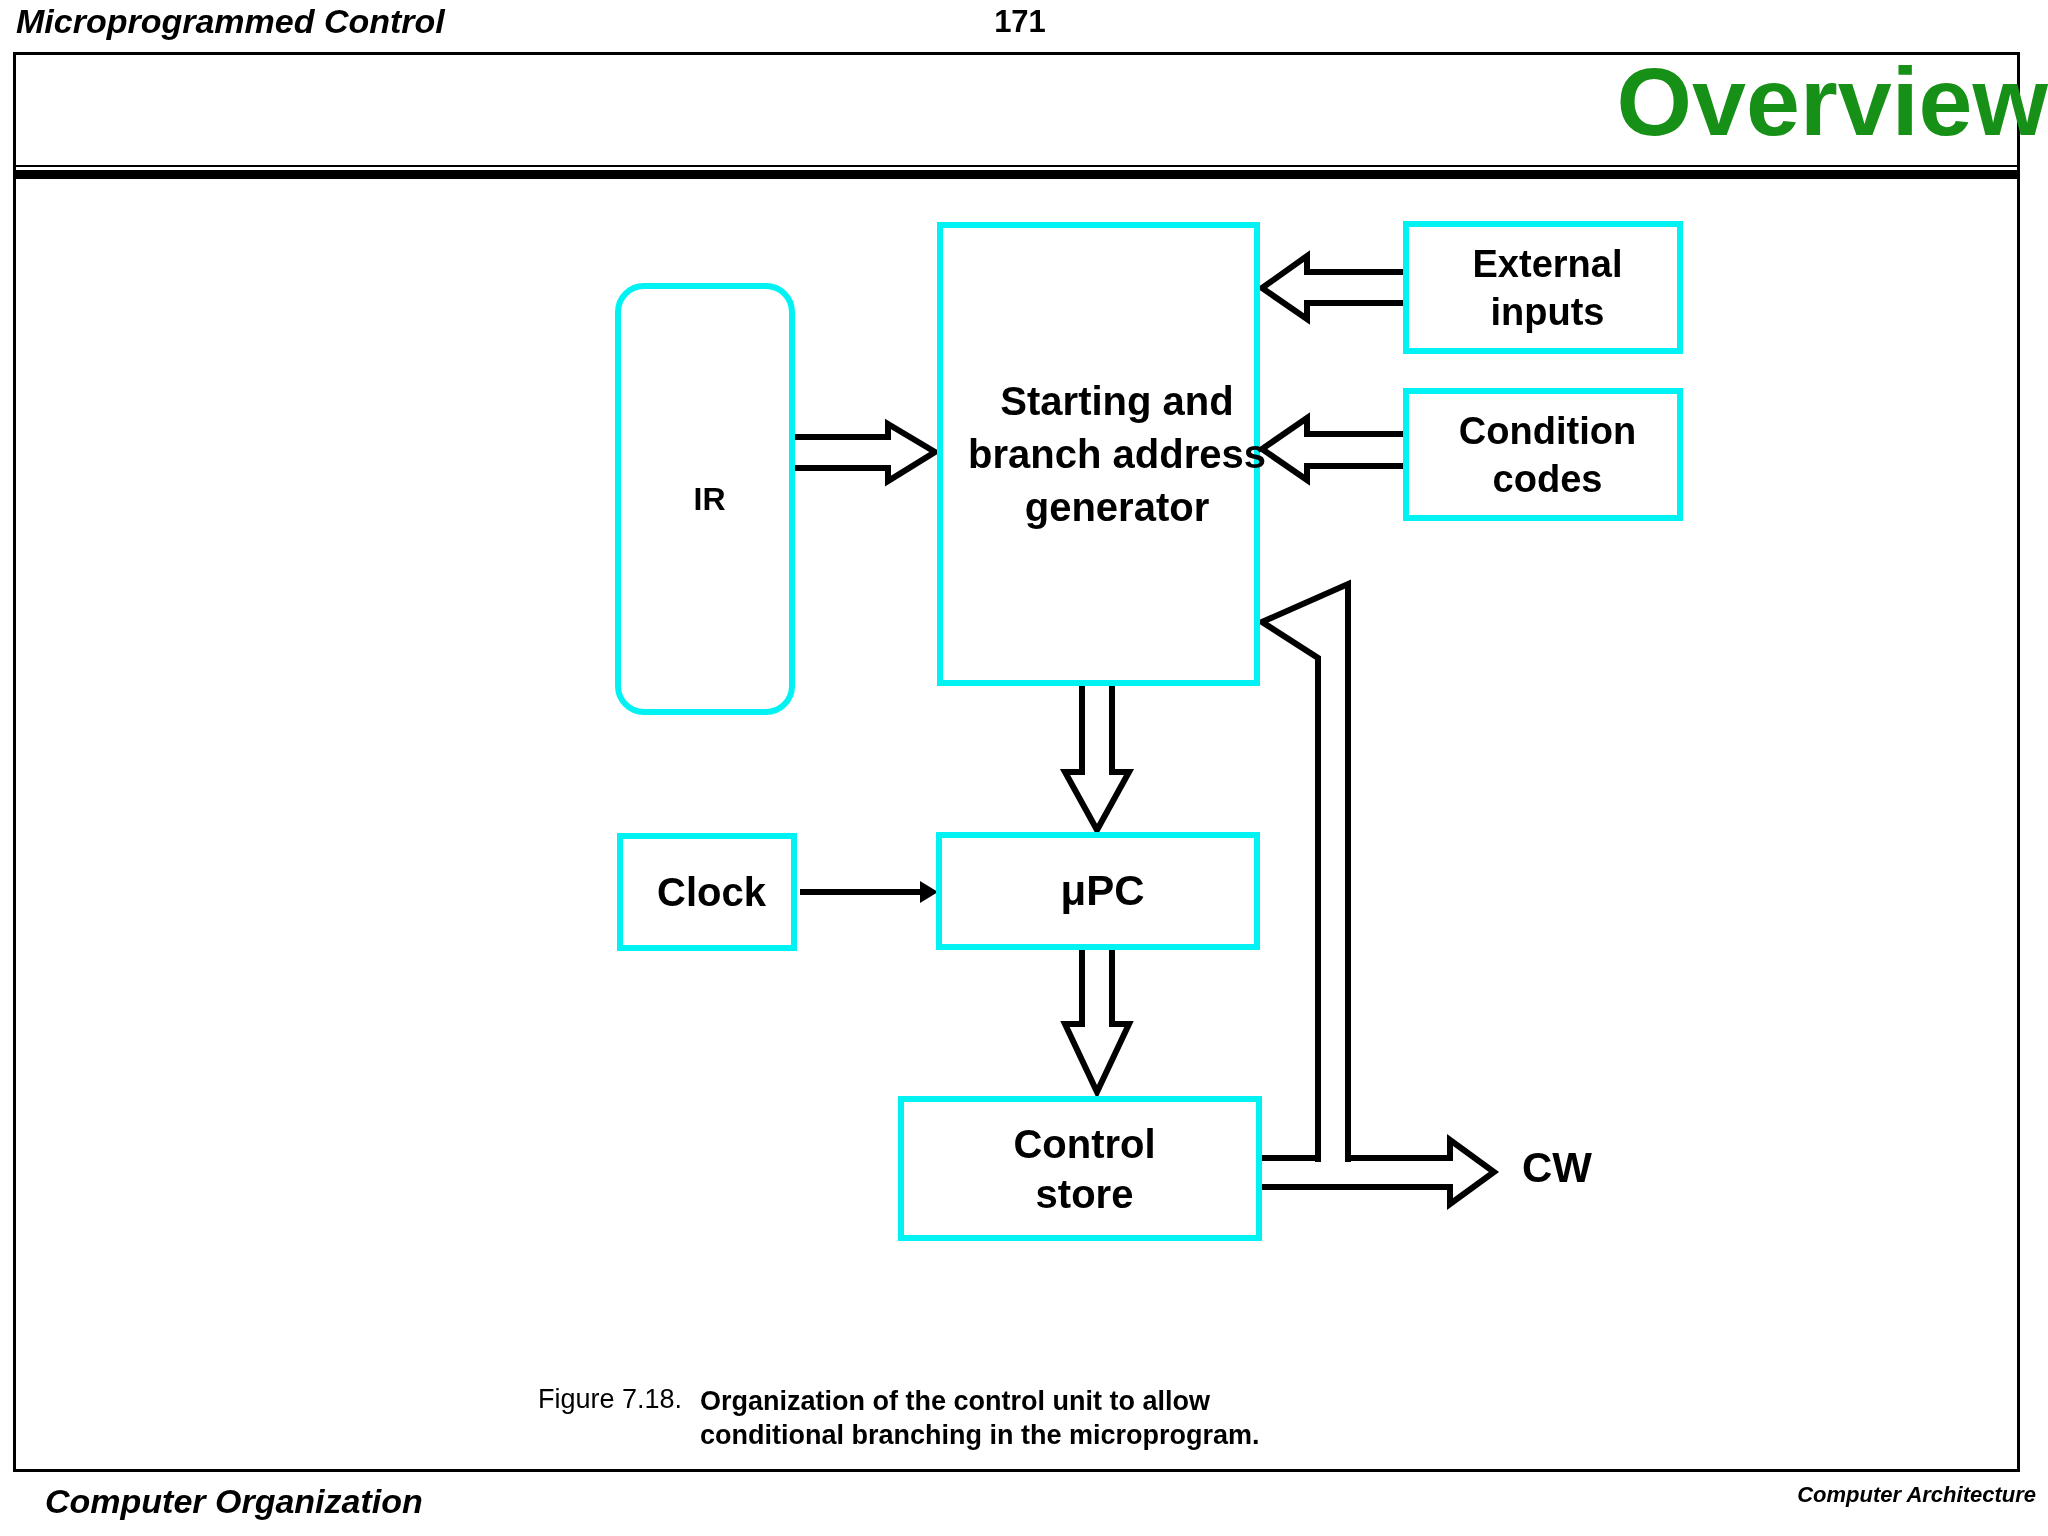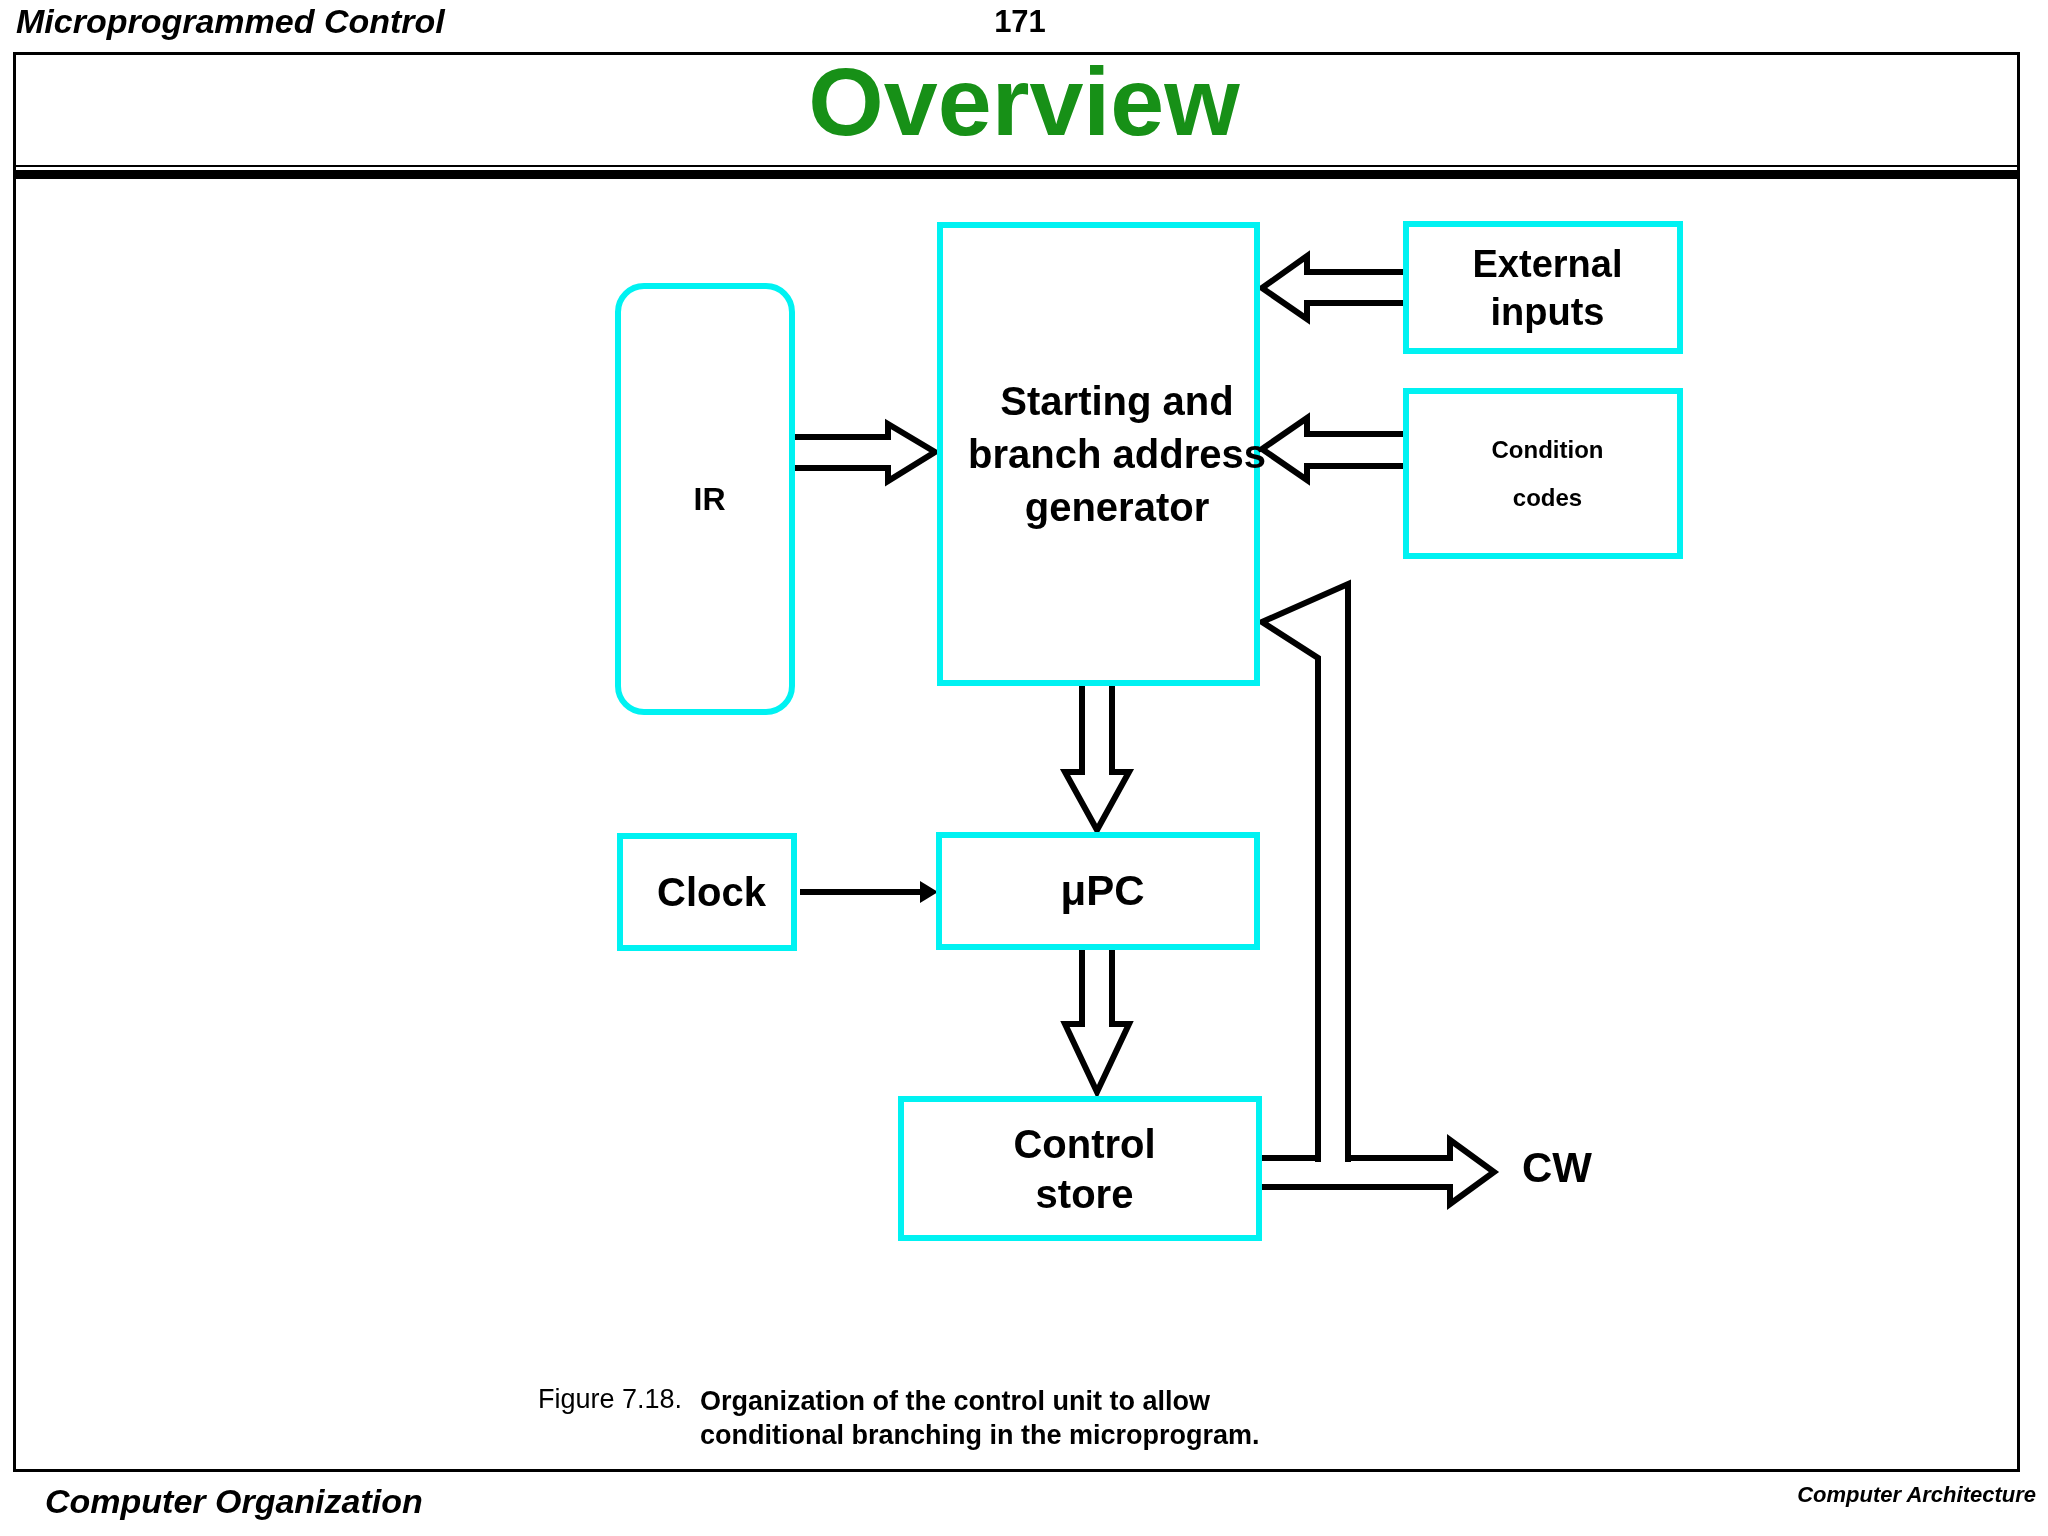--- a/index.html
+++ b/index.html
@@ -6,32 +6,32 @@
     --cyan:#00f2f2;
     --green:#179017;
     --ink:#000000;
   }
   html,body{margin:0;padding:0;background:#ffffff;}
   .stage{position:relative;width:2048px;height:1536px;background:#fff;overflow:hidden;
          font-family:"Liberation Sans",sans-serif;color:var(--ink);}
   .hdr-left{position:absolute;left:16px;top:2px;font-size:34px;font-weight:bold;font-style:italic;white-space:nowrap;}
   .pagenum{position:absolute;left:940px;top:4px;width:160px;text-align:center;font-size:31px;font-weight:bold;}
   .frame{position:absolute;left:13px;top:52px;width:2007px;height:1420px;border:3px solid #000;box-sizing:border-box;background:#fff;}
-  .slide-title{position:absolute;left:0;top:46px;width:2048px;text-align:center;
+  .slide-title{position:absolute;left:0;top:46px;width:2048px;text-align:right;
                font-size:97px;font-weight:bold;color:var(--green);line-height:112px;}
   .rule-thin{position:absolute;left:13px;top:165px;width:2007px;height:2px;background:#000;}
   .rule-thick{position:absolute;left:13px;top:170px;width:2007px;height:9px;background:#000;}
   svg.wires{position:absolute;left:0;top:0;}
   .cbox{position:absolute;background:#fff;border:6px solid var(--cyan);box-sizing:border-box;
         display:flex;align-items:center;justify-content:center;text-align:center;
         font-weight:bold;color:#000;white-space:pre-line;padding-left:9px;}
   .box-ir{left:615px;top:283px;width:180px;height:432px;font-size:32px;border-radius:29px;}
   .box-gen{left:937px;top:222px;width:323px;height:464px;}
   .box-ext{left:1403px;top:221px;width:280px;height:133px;font-size:38px;line-height:48px;}
-  .box-cond{left:1403px;top:388px;width:280px;height:171px;font-size:24px;line-height:48px;}
+  .box-cond{left:1403px;top:388px;width:280px;height:133px;font-size:38px;line-height:48px;}
   .box-clock{left:617px;top:833px;width:180px;height:118px;font-size:40px;}
   .box-upc{left:936px;top:832px;width:324px;height:118px;font-size:42px;}
   .box-cs{left:898px;top:1096px;width:364px;height:145px;font-size:40px;line-height:50px;}
   .gen-text{position:absolute;left:706px;top:222px;width:822px;height:464px;
             display:flex;align-items:center;justify-content:center;text-align:center;
             font-size:40px;line-height:53px;font-weight:bold;white-space:pre;}
   .cw-label{position:absolute;left:1522px;top:1144px;font-size:42px;font-weight:bold;}
   .cap-fig{position:absolute;left:538px;top:1384px;font-size:27px;font-weight:normal;white-space:nowrap;}
   .cap-text{position:absolute;left:700px;top:1384px;font-size:27px;font-weight:bold;line-height:34px;white-space:pre-line;}
   .ftr-left{position:absolute;left:45px;top:1482px;font-size:34px;font-weight:bold;font-style:italic;white-space:nowrap;}

